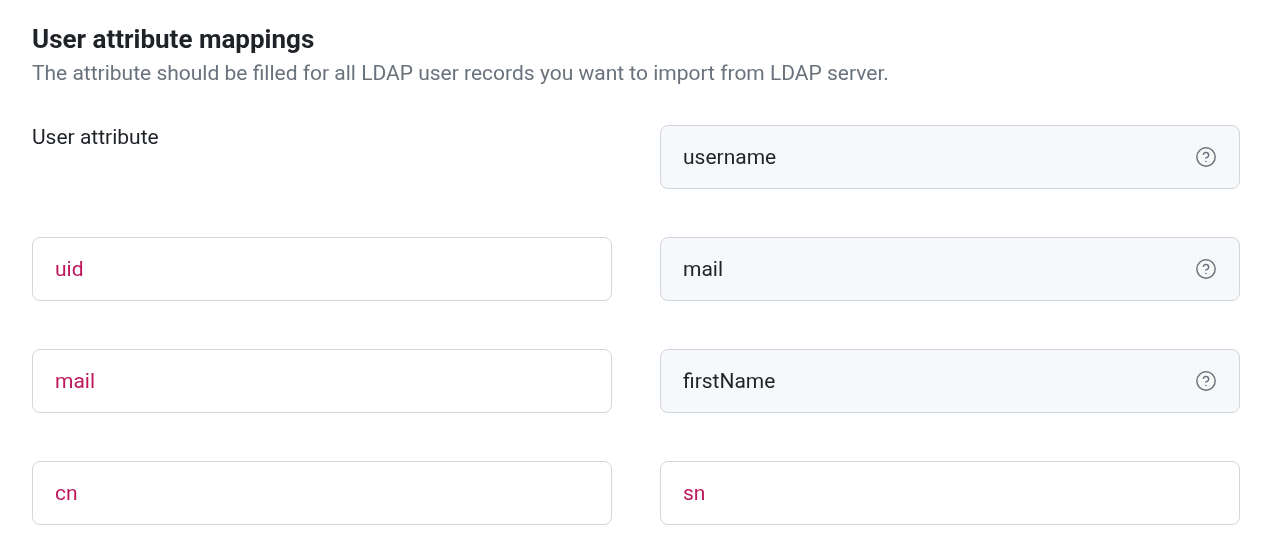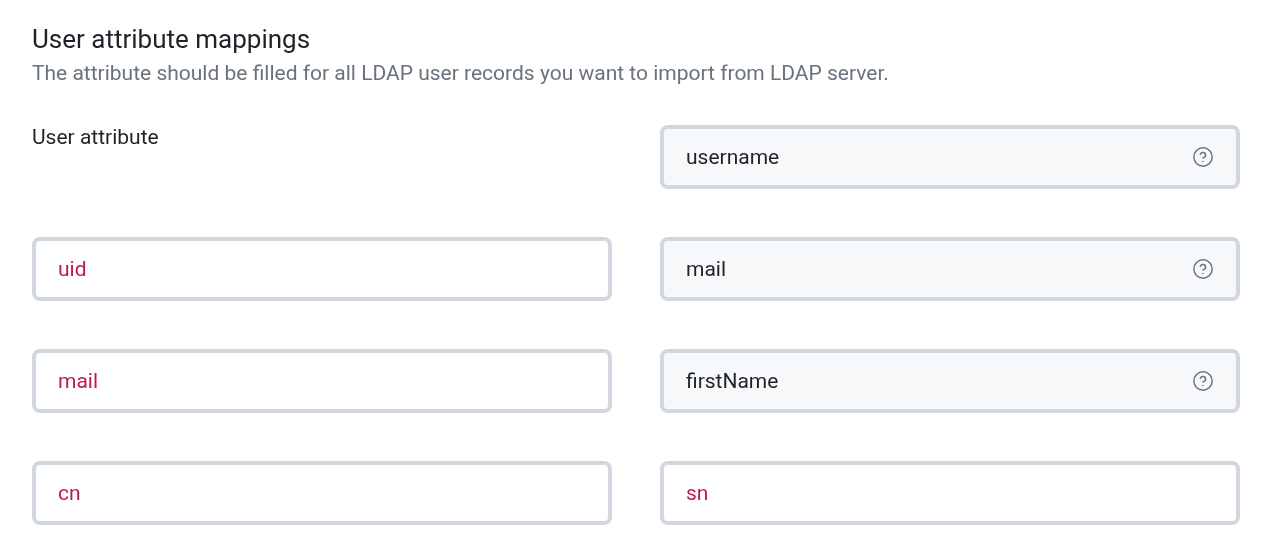--- a/index.html
+++ b/index.html
@@ -9,21 +9,21 @@
     }
     body {
       font-family: -apple-system, BlinkMacSystemFont, "Segoe UI", Roboto, Helvetica, Arial, sans-serif;
       background: #ffffff;
       padding: 24px 32px;
       color: #1f2328;
       width: 1264px;
     }
     .section-title {
       font-size: 26px;
-      font-weight: 400;
+      font-weight: 700;
       color: #1f2328;
       margin-bottom: 6px;
     }
     .section-description {
       font-size: 21px;
       font-weight: 400;
       color: #6a737d;
       margin-bottom: 40px;
       margin-top: 7px;
     }
@@ -35,21 +35,21 @@
       gap: 48px;
     }
     .column-header {
       font-size: 21px;
       font-weight: 400;
       color: #1f2328;
       margin-bottom: -6px;
     }
     .field {
       position: relative;
-      border: 4px solid #3b82f6;
+      border: 1px solid #3b82f6;
       border-radius: 8px;
       height: 64px;
       display: flex;
       align-items: center;
       padding: 0 22px;
       font-size: 21px;
       color: #1f2328;
     }
     .field.readonly {
       background: #f6f8fa;

